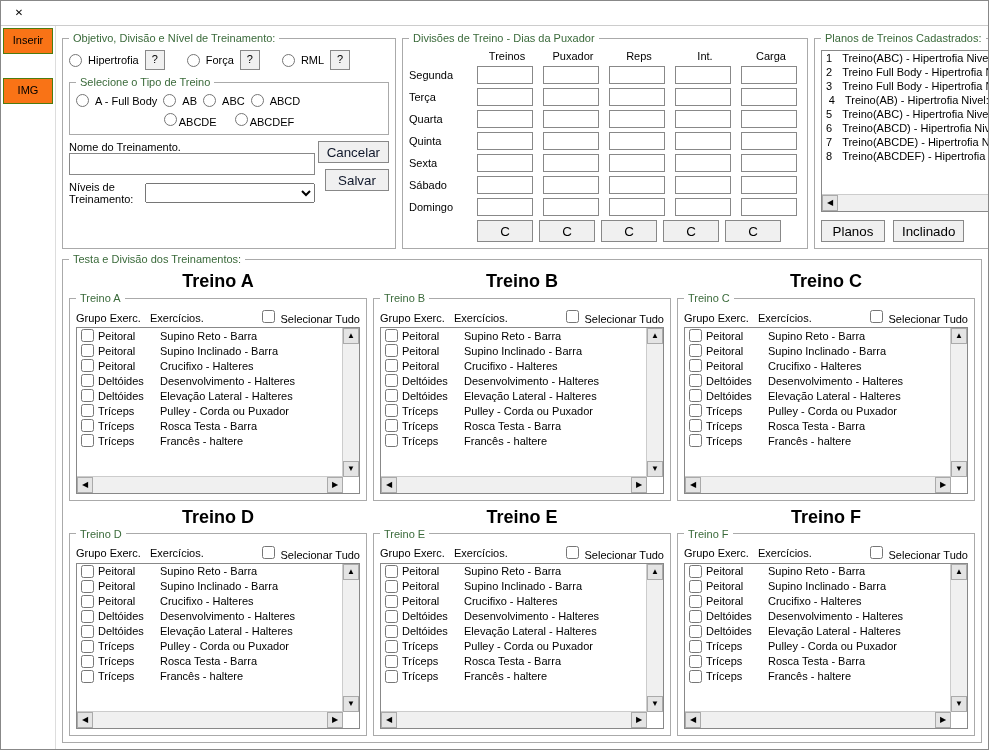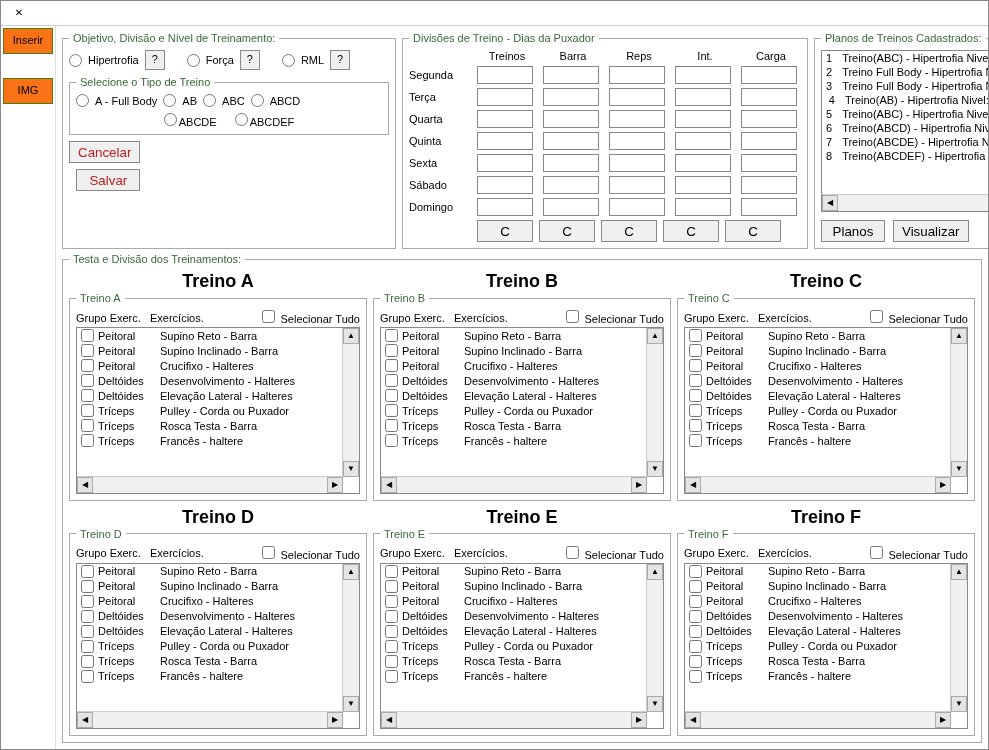--- a/index.html
+++ b/index.html
@@ -17,21 +17,21 @@
 .objgroup{flex:0 0 320px}
 .radiorow{display:flex;align-items:center;gap:6px;margin-bottom:6px;flex-wrap:wrap}
 .radiorow label{display:flex;align-items:center;gap:4px}
 .qbtn{width:18px;height:18px;border:1px solid #888;background:#f0f0f0;text-align:center;line-height:16px;cursor:pointer}
 .tipogroup{margin-top:4px}
 .tipogroup .row2{display:flex;justify-content:center;gap:18px;margin-top:4px}
 .nome{margin-top:6px}
 .nome input{width:240px;border:1px solid #888;height:18px}
 .btncol{display:flex;flex-direction:column;gap:6px;align-items:flex-end;margin-top:6px}
 .btn{min-width:64px;height:22px;border:1px solid #888;background:#f0f0f0;cursor:pointer;padding:0 8px}
-.btn.green{color:#b91c1c}
+.btn.green{color:#0f172a}
 .nrow{display:flex;align-items:center;gap:6px;margin-top:6px}
 .nrow select{width:170px;height:20px}
 .daysgroup{flex:1}
 .daystable{display:grid;grid-template-columns:62px repeat(5,60px);gap:4px 6px;align-items:center}
 .daystable .hd{text-align:center}
 .daystable input{width:56px;height:18px;border:1px solid #888;box-sizing:border-box}
 .crow{grid-column:1 / -1;display:flex;justify-content:flex-start;padding-left:68px;gap:6px}
 .crow .btn{min-width:50px}
 .planosgroup{flex:0 0 240px;display:flex;flex-direction:column;position:relative}
 .listbox{flex:1;border:1px solid #888;overflow:hidden;background:#fff;position:relative;height:150px}
@@ -114,33 +114,43 @@
                   <input type="radio" name="t" style="">
                   <span>ABCD</span>
                 </label>
             </div>
             <div class="row2">
               <label><input type="radio" name="t" style=""><span>ABCDE</span></label>
               <label><input type="radio" name="t" style=""><span>ABCDEF</span></label>
             </div>
           </fieldset>
           <div class="objrow">
+            <div class="objleft">
+              <div class="nome">
+                <div>Nome do Treinamento.</div>
+                <input type="text" style="">
+              </div>
+              <div class="nrow">
+                <span style="width:70px">Níveis de Treinamento:</span>
+                <select></select>
+              </div>
+            </div>
             <div class="btncol">
               <button class="btn green">Cancelar</button>
               <button class="btn green">Salvar</button>
             </div>
           </div>
         </fieldset>
 
         <fieldset class="daysgroup">
           <legend>Divisões de Treino - Dias da Puxador</legend>
           <div class="daystable" id="daystable">
               <div></div>
               <div class="hd">Treinos</div>
-              <div class="hd">Barra</div>
+              <div class="hd">Puxador</div>
               <div class="hd">Reps</div>
               <div class="hd">Int.</div>
               <div class="hd">Carga</div>
               <div>Segunda</div>
               <input type="text" style="">
               <input type="text" style="">
               <input type="text" style="">
               <input type="text" style="">
               <input type="text" style="">
               <div>Terça</div>
@@ -227,21 +237,21 @@
                 </div>
               </div>
 
             <div class="scroll-h">
               <div class="arrow" style="left:0">◀</div>
 
             </div>
           </div>
           <div class="pbtns">
             <button class="btn">Planos</button>
-            <button class="btn">Visualizar</button>
+            <button class="btn">Inclinado</button>
           </div>
 
         </fieldset>
       </div>
 
       <fieldset class="treinos">
         <legend>Testa e Divisão dos Treinamentos:</legend>
         <div class="tgrid" id="tgrid">
             <div class="tcell">
               <div class="tbig">Treino A</div>

